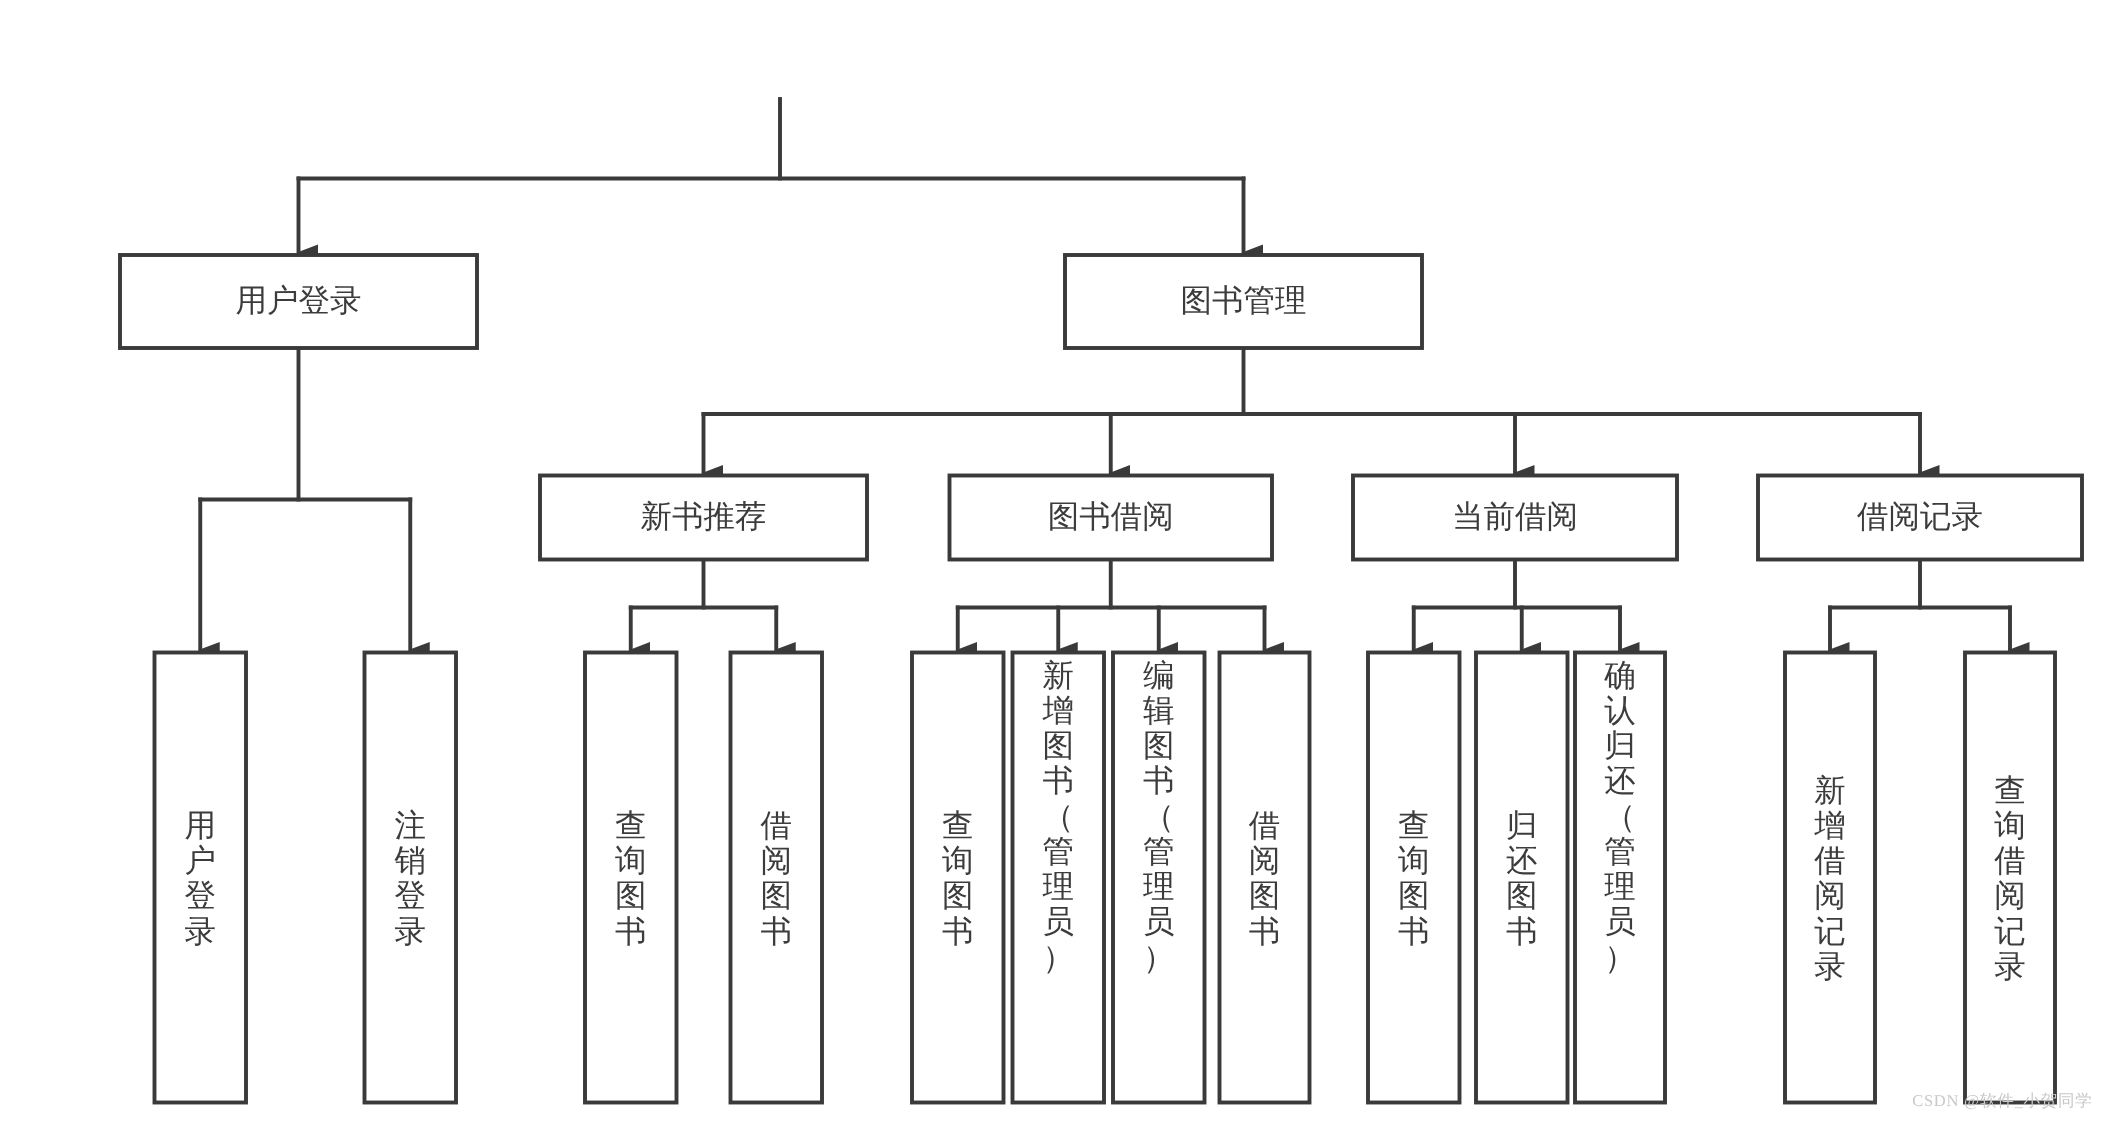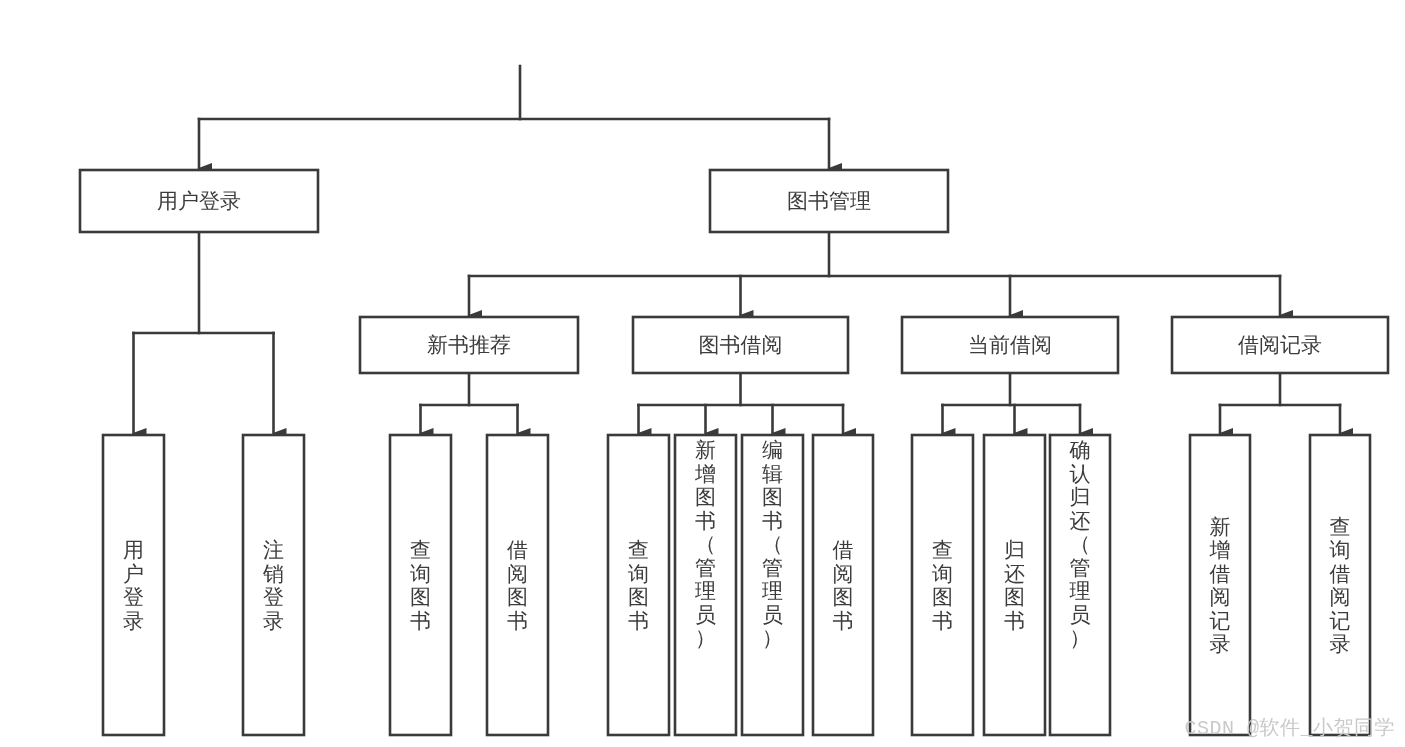--- a/index.html
+++ b/index.html
@@ -6,21 +6,21 @@
   body{font-family:"Liberation Sans","DejaVu Sans",sans-serif;}
   #stage{position:relative;width:1405px;height:747px;background:#fff;overflow:hidden;border-radius:11px;}
   svg.diagram{position:absolute;left:0;top:0;width:1405px;height:747px;}
   .node-box{fill:#ffffff;stroke:#3a3a3a;stroke-width:2.6;}
   .conn{stroke:#3a3a3a;stroke-width:2.6;fill:none;stroke-linecap:square;}
   .arrow-head{fill:#3a3a3a;stroke:none;}
   .node-label{fill:#3c3c3c;font-family:"Liberation Sans","DejaVu Sans",sans-serif;}
   .lbl-h{font-size:21px;text-anchor:middle;dominant-baseline:middle;}
   .lbl-v{font-size:21px;text-anchor:middle;}
   .watermark{position:absolute;right:10px;bottom:6px;color:#c9c9c9;
-    font-size:20px;font-family:Liberation Mono, monospace;
+    font-size:11px;font-family:Liberation Serif, serif;
     white-space:nowrap;letter-spacing:.5px;margin-left:16px;}
 </style>
 </head>
 <body>
 
 <div id="stage">
   <svg class="diagram" viewBox="0 0 1405 747">
     <defs>
       <marker id="arw" markerWidth="12" markerHeight="14" refX="5.5" refY="13" orient="auto" markerUnits="userSpaceOnUse">
         <path class="arrow-head" d="M0.5,0 L11,0 L5.75,14 Z"></path>

